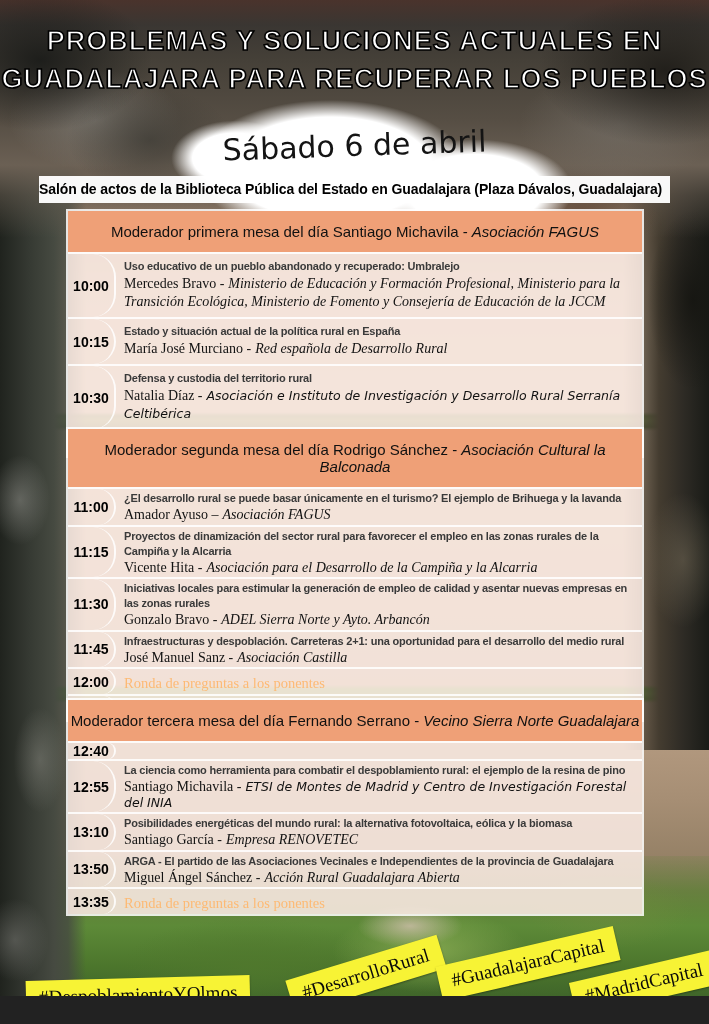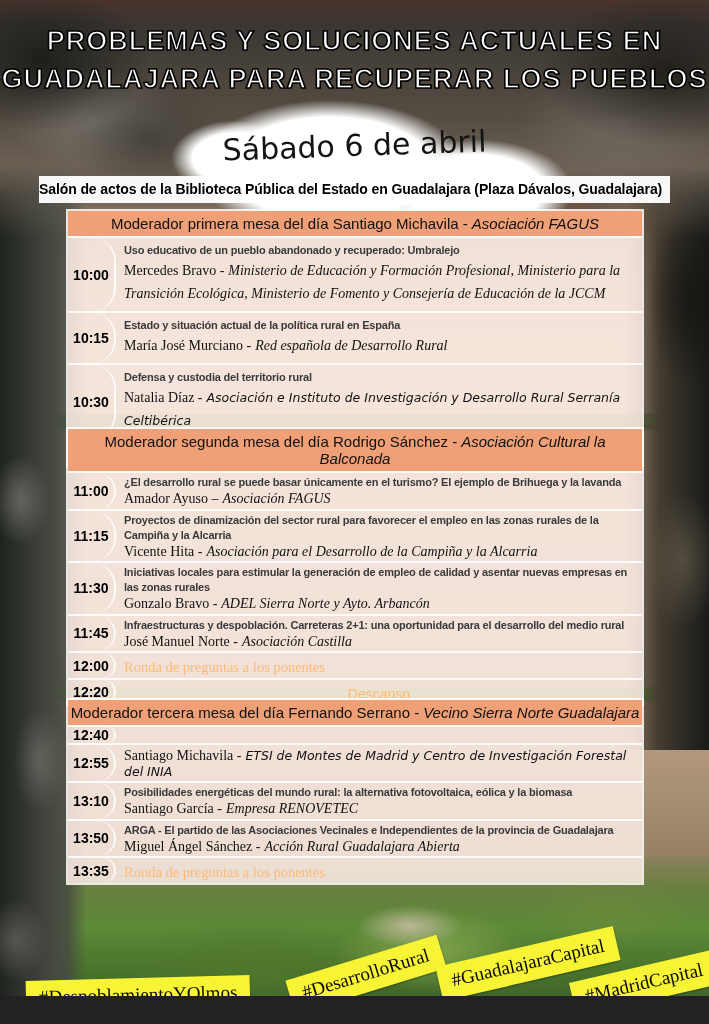--- a/index.html
+++ b/index.html
@@ -56,33 +56,33 @@
   .venue-bar{position:absolute;left:39px;top:176px;width:631px;
     background:rgba(255,255,255,0.96);
     font-size:14px;font-weight:bold;color:#000;padding:5px 0 6px;
     letter-spacing:-0.1px;}
 
   
   .session{position:absolute;left:66px;width:578px;
     border:2px solid rgba(255,255,255,0.85);box-sizing:border-box;}
   .session-1{top:209px;} .session-2{top:427px;} .session-3{top:698px;}
   .session-header{background:#EFA077;text-align:center;color:#111;
-    font-size:15px;padding:4px 0;}
+    font-size:15px;padding:12px 0;}
   .session-header .mod-org{font-style:italic;margin-left:4px;}
   .row{display:flex;background:rgba(247,232,224,0.9);
     border-top:2px solid rgba(255,255,255,0.85);}
   .time{flex:0 0 46px;display:flex;align-items:center;justify-content:center;
     font-weight:bold;font-size:14px;color:#000;
     border-right:2px solid rgba(255,255,255,0.85);border-radius:23px;}
   .cell{flex:1;padding:2px 8px;min-width:0;}
   .session-1 .cell{padding:5px 8px 6px;}
   .talk-title{font-weight:bold;color:#3a3a3a;font-size:11px;line-height:15px;letter-spacing:-0.2px;}
   .speaker{font-family:"Liberation Serif","DejaVu Serif",serif;
     font-size:14px;line-height:15.5px;color:#121212;margin-top:1px;}
-  .session-1 .speaker{line-height:23px;}
+  .session-1 .speaker{line-height:18px;}
   .sp-org{font-style:italic;margin-left:4px;}
   .sp-org.sans{font-family:"DejaVu Sans",sans-serif;font-size:12.5px;}
   .cell.note{font-family:"Liberation Serif","DejaVu Serif",serif;
     font-size:14.5px;color:#fdba74;padding-top:6px;padding-bottom:2px;
     display:flex;align-items:center;}
   .cell.note.centered{justify-content:center;}
   .cell.note.sans{font-family:"Liberation Sans","DejaVu Sans",sans-serif;font-size:14px;}
 
   
   .hashtag{position:absolute;background:#F7F335;color:#0a0a0a;
@@ -163,21 +163,21 @@
       <div class="time">11:30</div>
       <div class="cell">
         <div class="talk-title">Iniciativas locales para estimular la generación de empleo de calidad y asentar nuevas empresas en las zonas rurales</div>
         <div class="speaker"><span>Gonzalo Bravo -</span><span class="sp-org">ADEL Sierra Norte y Ayto. Arbancón</span></div>
       </div>
     </div>
     <div class="row">
       <div class="time">11:45</div>
       <div class="cell">
         <div class="talk-title">Infraestructuras y despoblación. Carreteras 2+1: una oportunidad para el desarrollo del medio rural</div>
-        <div class="speaker"><span>José Manuel Norte -</span><span class="sp-org">Asociación Castilla</span></div>
+        <div class="speaker"><span>José Manuel Sanz -</span><span class="sp-org">Asociación Castilla</span></div>
       </div>
     </div>
     <div class="row">
       <div class="time">12:00</div>
       <div class="cell note">Ronda de preguntas a los ponentes</div>
     </div>
     <div class="row">
       <div class="time">12:20</div>
       <div class="cell note centered sans">Descanso</div>
     </div>
@@ -186,20 +186,21 @@
   <div class="session session-3">
     <div class="session-header">
       <span>Moderador tercera mesa del día Fernando Serrano -</span><span class="mod-org">Vecino Sierra Norte Guadalajara</span>
     </div>
     <div class="row">
       <div class="time">12:40</div>
     </div>
     <div class="row">
       <div class="time">12:55</div>
       <div class="cell">
+        <div class="talk-title">La ciencia como herramienta para combatir el despoblamiento rural: el ejemplo de la resina de pino</div>
         <div class="speaker"><span>Santiago Michavila -</span><span class="sp-org sans">ETSI de Montes de Madrid y Centro de Investigación Forestal del INIA</span></div>
       </div>
     </div>
     <div class="row">
       <div class="time">13:10</div>
       <div class="cell">
         <div class="talk-title">Posibilidades energéticas del mundo rural: la alternativa fotovoltaica, eólica y la biomasa</div>
         <div class="speaker"><span>Santiago García -</span><span class="sp-org">Empresa RENOVETEC</span></div>
       </div>
     </div>

